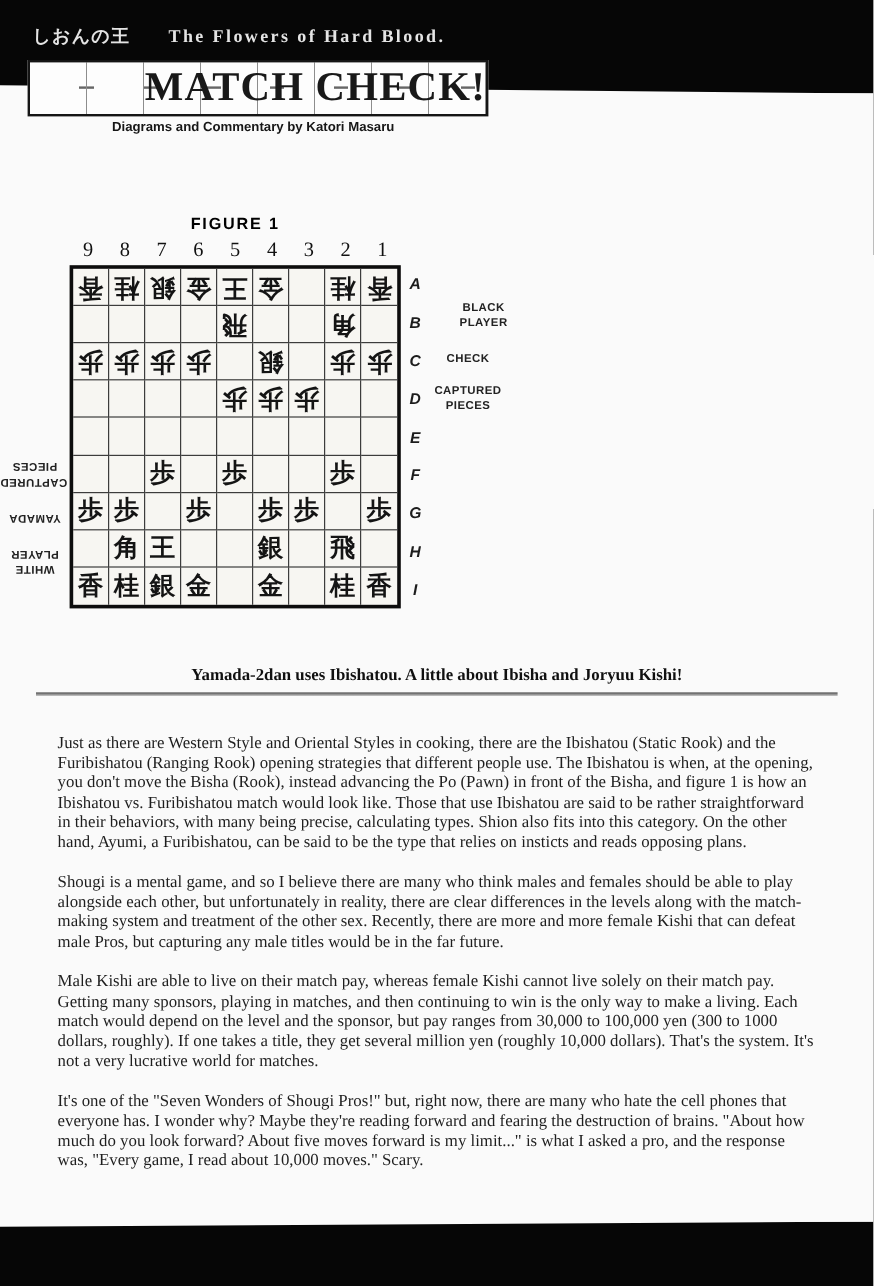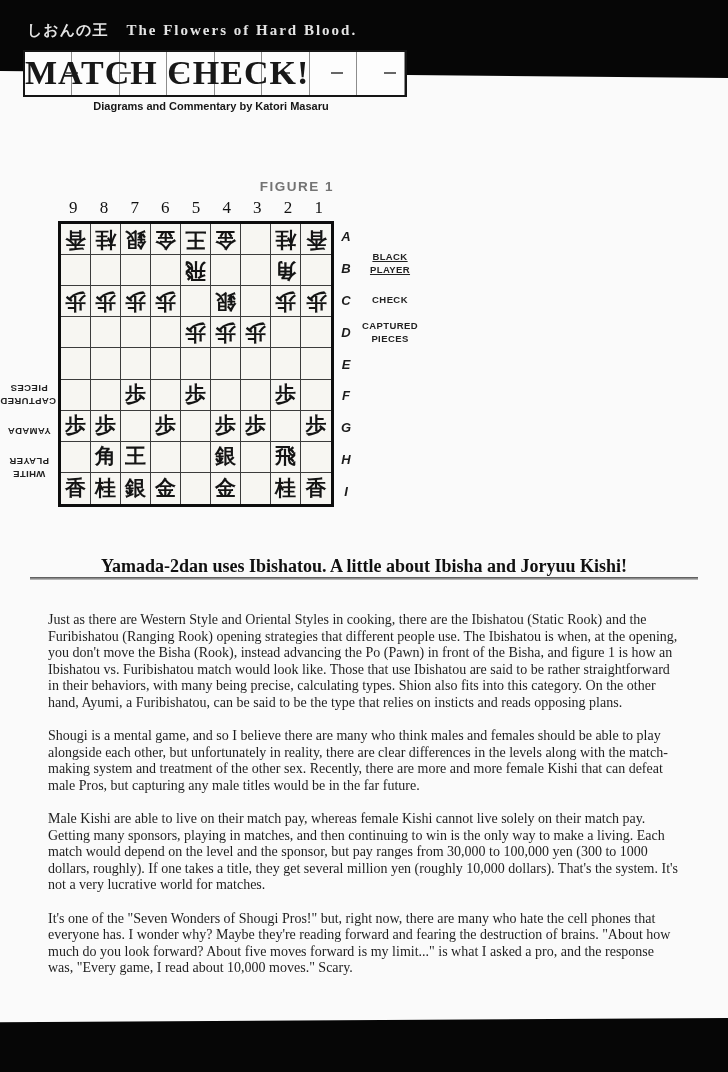--- a/index.html
+++ b/index.html
@@ -4,41 +4,41 @@
 <style>
   html,body{margin:0;padding:0;background:#888;}
   .page{position:relative;width:728px;height:1072px;background:#fafafa;overflow:hidden;
         font-family:"Liberation Serif",serif;color:#1b1b1b;margin:0 auto;}
 
   
   .top-band{position:absolute;left:0;top:0;width:728px;height:78px;background:#060606;
             clip-path:polygon(0 0,100% 0,100% 100%,0 91%);}
   .series-title{position:absolute;left:27px;top:21px;font-weight:bold;font-size:15px;
                 color:#e4e4e4;letter-spacing:1px;white-space:nowrap;}
-  .series-title .en{margin-left:18px;letter-spacing:2px;text-align:right;}
+  .series-title .en{margin-left:32px;letter-spacing:2px;text-align:right;}
 
   
   .match-box{position:absolute;left:23px;top:50px;width:384px;height:47px;background:#fdfdfd;
              border:2px solid #151515;box-sizing:border-box;
              background-image:
                repeating-linear-gradient(90deg,transparent 0 46.5px,#8d8d8d 46.5px 47.5px),
                repeating-linear-gradient(90deg,transparent 0 41px,#666 41px 53px);
              background-size:100% 100%,100% 2px;
              background-position:0 0,0 20px;
              background-repeat:repeat,repeat-x;
-             display:flex;align-items:center;justify-content:flex-start;}
+             display:flex;align-items:center;justify-content:flex-end;}
   .match-title{font-family:"Liberation Serif",serif;font-size:34px;font-weight:600;
                color:#181818;letter-spacing:1px;line-height:1;padding-bottom:2px;}
   .credit{position:absolute;left:19px;top:100px;width:384px;text-align:center;
           font-family:"Liberation Sans",sans-serif;font-size:11px;font-weight:600;color:#161616;}
 
   
-  .figure-label{position:absolute;left:58px;top:179px;width:276px;text-align:right;
+  .figure-label{position:absolute;left:58px;top:179px;width:276px;text-align:center;
                 font-family:"Liberation Sans",sans-serif;font-weight:bold;font-size:13.5px;
-                letter-spacing:1.5px;color:#737373;}
+                letter-spacing:1.5px;color:#000000;}
   .col-numbers{position:absolute;left:58px;top:198px;width:276px;display:flex;}
   .col-numbers span{flex:1;text-align:center;font-size:17px;color:#111;}
   .board{position:absolute;left:58px;top:221px;width:276px;height:286px;box-sizing:border-box;
          border:3px solid #0d0d0d;background:#f7f6f2;
          display:grid;grid-template-columns:repeat(9,1fr);grid-template-rows:repeat(9,1fr);}
   .board .cell{border-right:1px solid #3c3c3c;border-bottom:1px solid #3c3c3c;
                display:flex;align-items:center;justify-content:center;overflow:hidden;}
   .board .cell:nth-child(9n){border-right:none;}
   .board .cell:nth-child(n+73){border-bottom:none;}
   .piece{font-family:"DejaVu Sans","Liberation Sans",sans-serif;font-size:21px;line-height:1;
@@ -47,32 +47,32 @@
   .row-letters{position:absolute;left:339px;top:221px;width:14px;height:286px;
                display:flex;flex-direction:column;}
   .row-letters span{flex:1;display:flex;align-items:center;justify-content:center;
                     font-family:"Liberation Sans",sans-serif;font-style:italic;font-weight:bold;
                     font-size:13px;color:#1c1c1c;}
 
   
   .side-group{position:absolute;width:66px;text-align:center;
               font-family:"Liberation Sans",sans-serif;font-weight:bold;font-size:9.5px;
               letter-spacing:.4px;line-height:13px;color:#222;}
-  .black-player{left:357px;top:250px;text-decoration:underline;}
+  .black-player{left:370px;top:250px;}
   .black-name{left:357px;top:293px;}
   .black-captured{left:357px;top:319px;}
   .white-stack{position:absolute;left:2px;top:382px;width:54px;transform:rotate(180deg);
                font-family:"Liberation Sans",sans-serif;font-weight:bold;font-size:9.5px;
                letter-spacing:.4px;line-height:13px;color:#222;text-align:center;}
   .white-stack .grp{margin-bottom:17px;}
   .white-stack .grp:last-child{margin-bottom:0;}
 
   
   .heading{position:absolute;left:0;top:556px;width:728px;text-align:center;
-           font-weight:bold;font-size:18px;color:#101010;}
+           font-weight:bold;font-size:14px;color:#101010;}
   .rule{position:absolute;left:30px;top:577px;width:668px;height:3px;
         background:linear-gradient(#4c4c4c,#c9c9c9);}
   .article{position:absolute;left:48px;top:612px;width:634px;
            font-size:14px;line-height:16.5px;color:#1e1e1e;}
   .article p{margin:0 0 17px 0;}
 
   
   .bottom-band{position:absolute;left:0;top:1018px;width:728px;height:54px;background:#060606;
                clip-path:polygon(0 8%,100% 0,100% 100%,0 100%);}
 </style>

